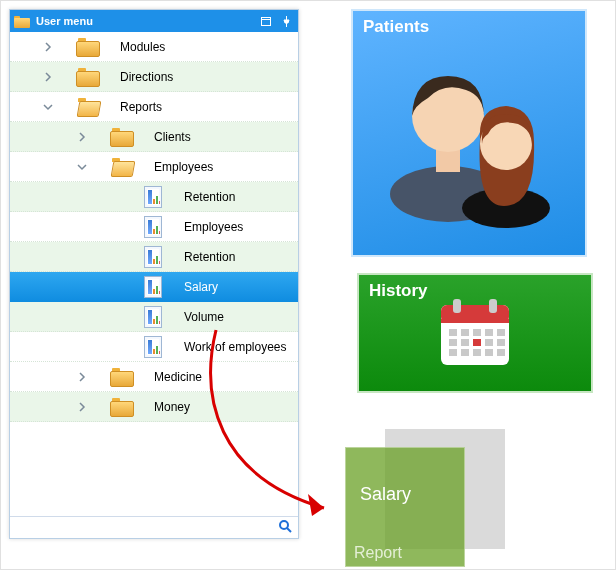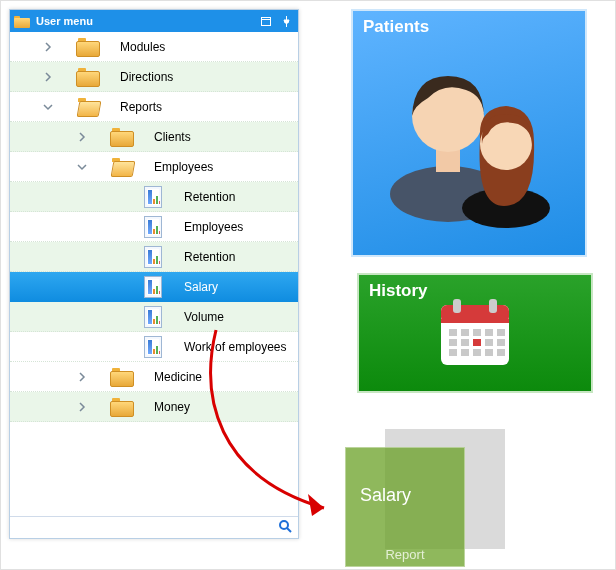--- a/index.html
+++ b/index.html
@@ -210,23 +210,23 @@
     flex-direction:column;
   }
   .drag-front .big {
     flex:1;
     display:flex;
     align-items:center;
     padding-left:14px;
     font-size:18px;
   }
   .drag-front .small {
-    text-align:center;
+    text-align:left;
     padding:4px 8px;
-    font-size:13px;
+    font-size:16px;
     color:#e4efd6;
   }
   
   .arrow {
     position:absolute;
     left:195px; top:325px;
     width:160px; height:210px;
     pointer-events:none;
   }
 </style>

